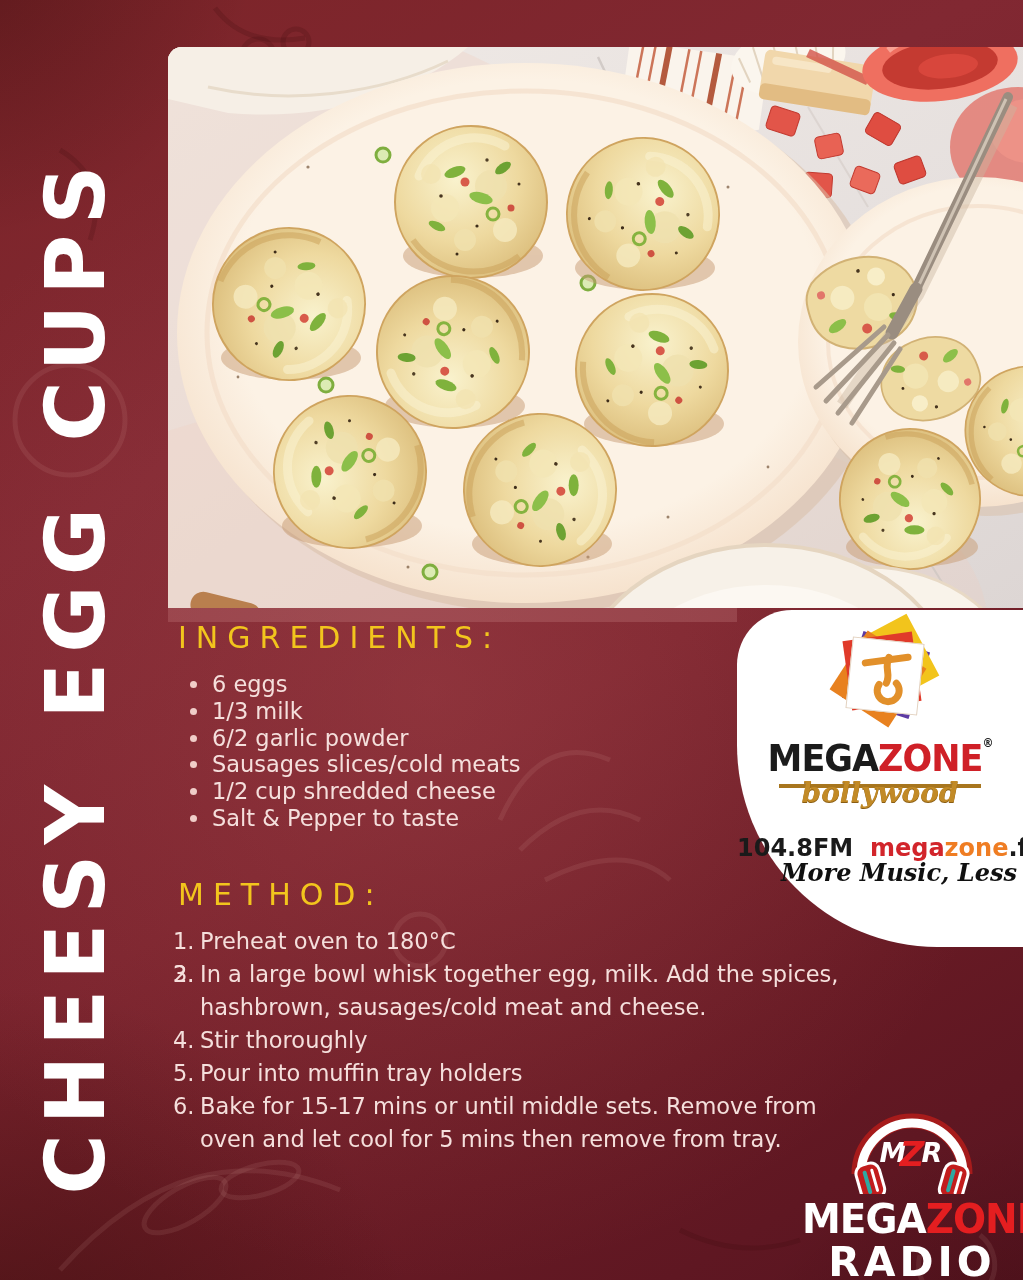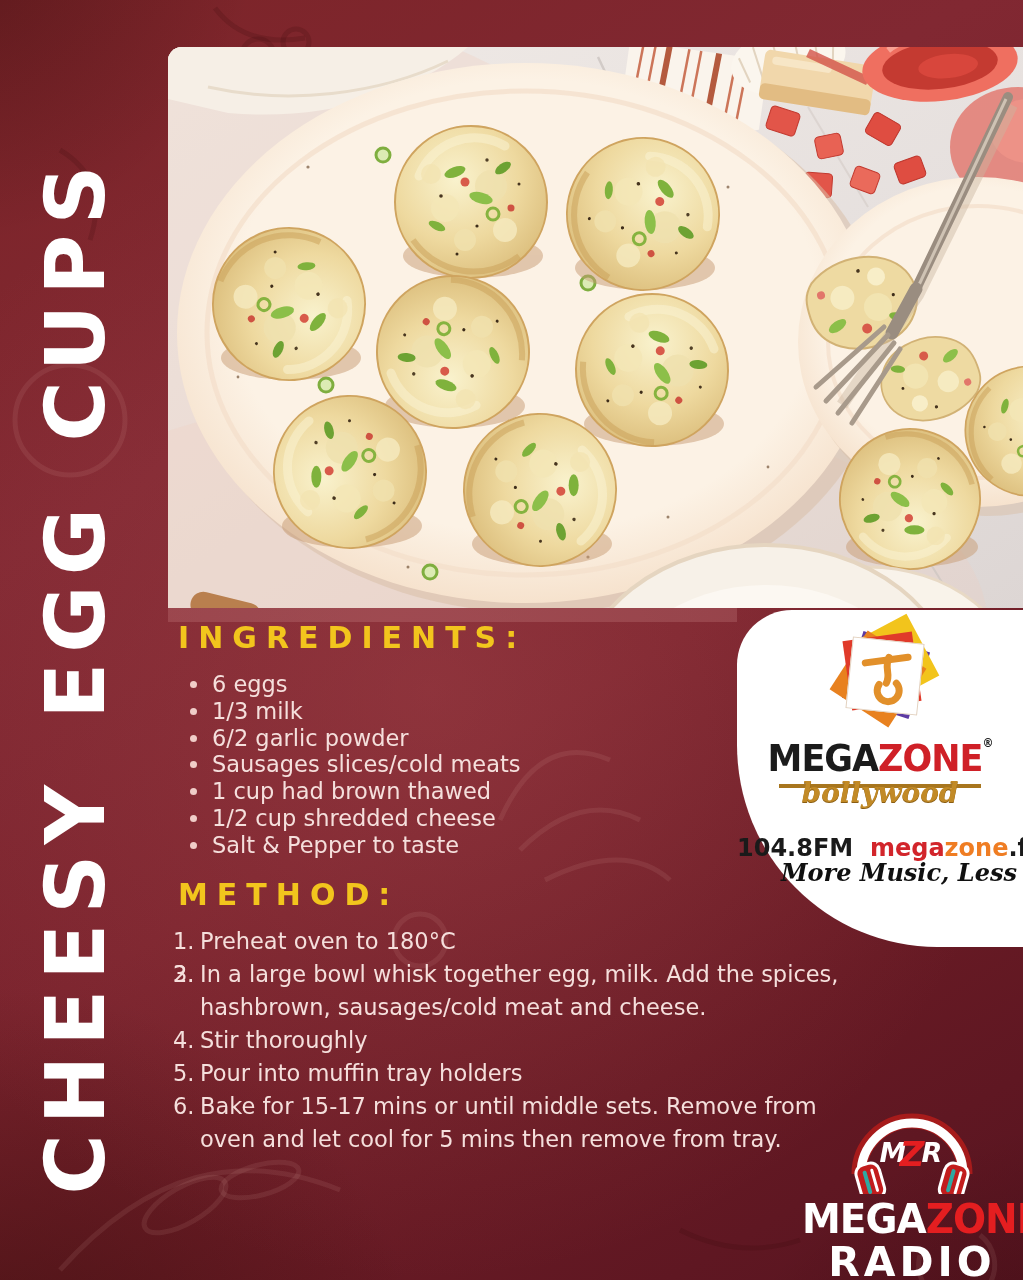--- a/index.html
+++ b/index.html
@@ -23,21 +23,21 @@
     text-align:center;line-height:126px;white-space:nowrap;
   }
 
   
   .photo{position:absolute;left:168px;top:47px;width:855px;height:561px;border-radius:14px 0 0 0;overflow:hidden;background:#e8e2df;}
   .photo svg{display:block;}
   .photo-glow{position:absolute;left:168px;top:608px;width:569px;height:14px;background:rgba(225,160,160,0.22);}
 
   
   .sec{position:absolute;color:#f5dfdc;}
-  .sec h2{margin:0 0 13px 8px;font-size:30px;font-weight:bold;letter-spacing:9px;color:#f2c51d;}
+  .sec h2{margin:0 0 13px 8px;font-size:30px;font-weight:normal;letter-spacing:9px;color:#f2c51d;}
   .ing{left:170px;top:620px;width:560px;}
   .ing ul{list-style:none;margin:16px;padding:0;font-size:22.5px;line-height:26.8px;}
   .ing li{position:relative;padding-left:26px;}
   .dot{position:absolute;left:4px;top:10px;width:7px;height:7px;border-radius:50%;background:#f0cdc8;}
   .met{left:170px;top:877px;width:690px;}
   .met ol{list-style:none;margin:0;padding:0;font-size:22.5px;line-height:33px;}
   .met li{position:relative;padding-left:30px;}
   .num{position:absolute;left:3px;top:0;}
 
   
@@ -292,21 +292,20 @@
   </div>
   <div class="photo-glow"></div>
 
   <section class="sec ing">
     <h2>INGREDIENTS:</h2>
     <ul>
       <li><span class="dot"></span><span>6 eggs</span></li>
       <li><span class="dot"></span><span>1/3 milk</span></li>
       <li><span class="dot"></span><span>6/2 garlic powder</span></li>
       <li><span class="dot"></span><span>Sausages slices/cold meats</span></li>
-      <li><span class="dot"></span><span>1 cup had brown thawed</span></li>
       <li><span class="dot"></span><span>1/2 cup shredded cheese</span></li>
       <li><span class="dot"></span><span>Salt &amp; Pepper to taste</span></li>
     </ul>
   </section>
 
   <section class="sec met">
     <h2>METHOD:</h2>
     <ol>
       <li><span class="num">1.</span><span>Preheat oven to 180°C</span></li>
       <li><span class="num">2.</span></li>

